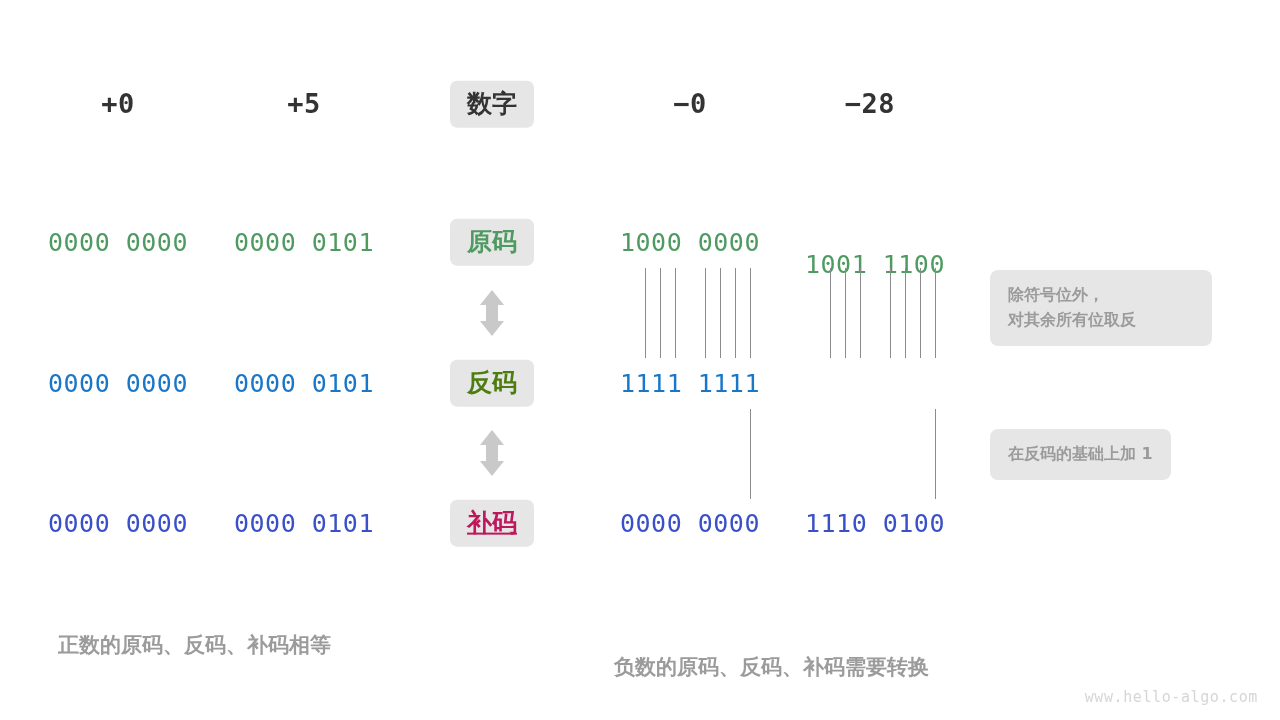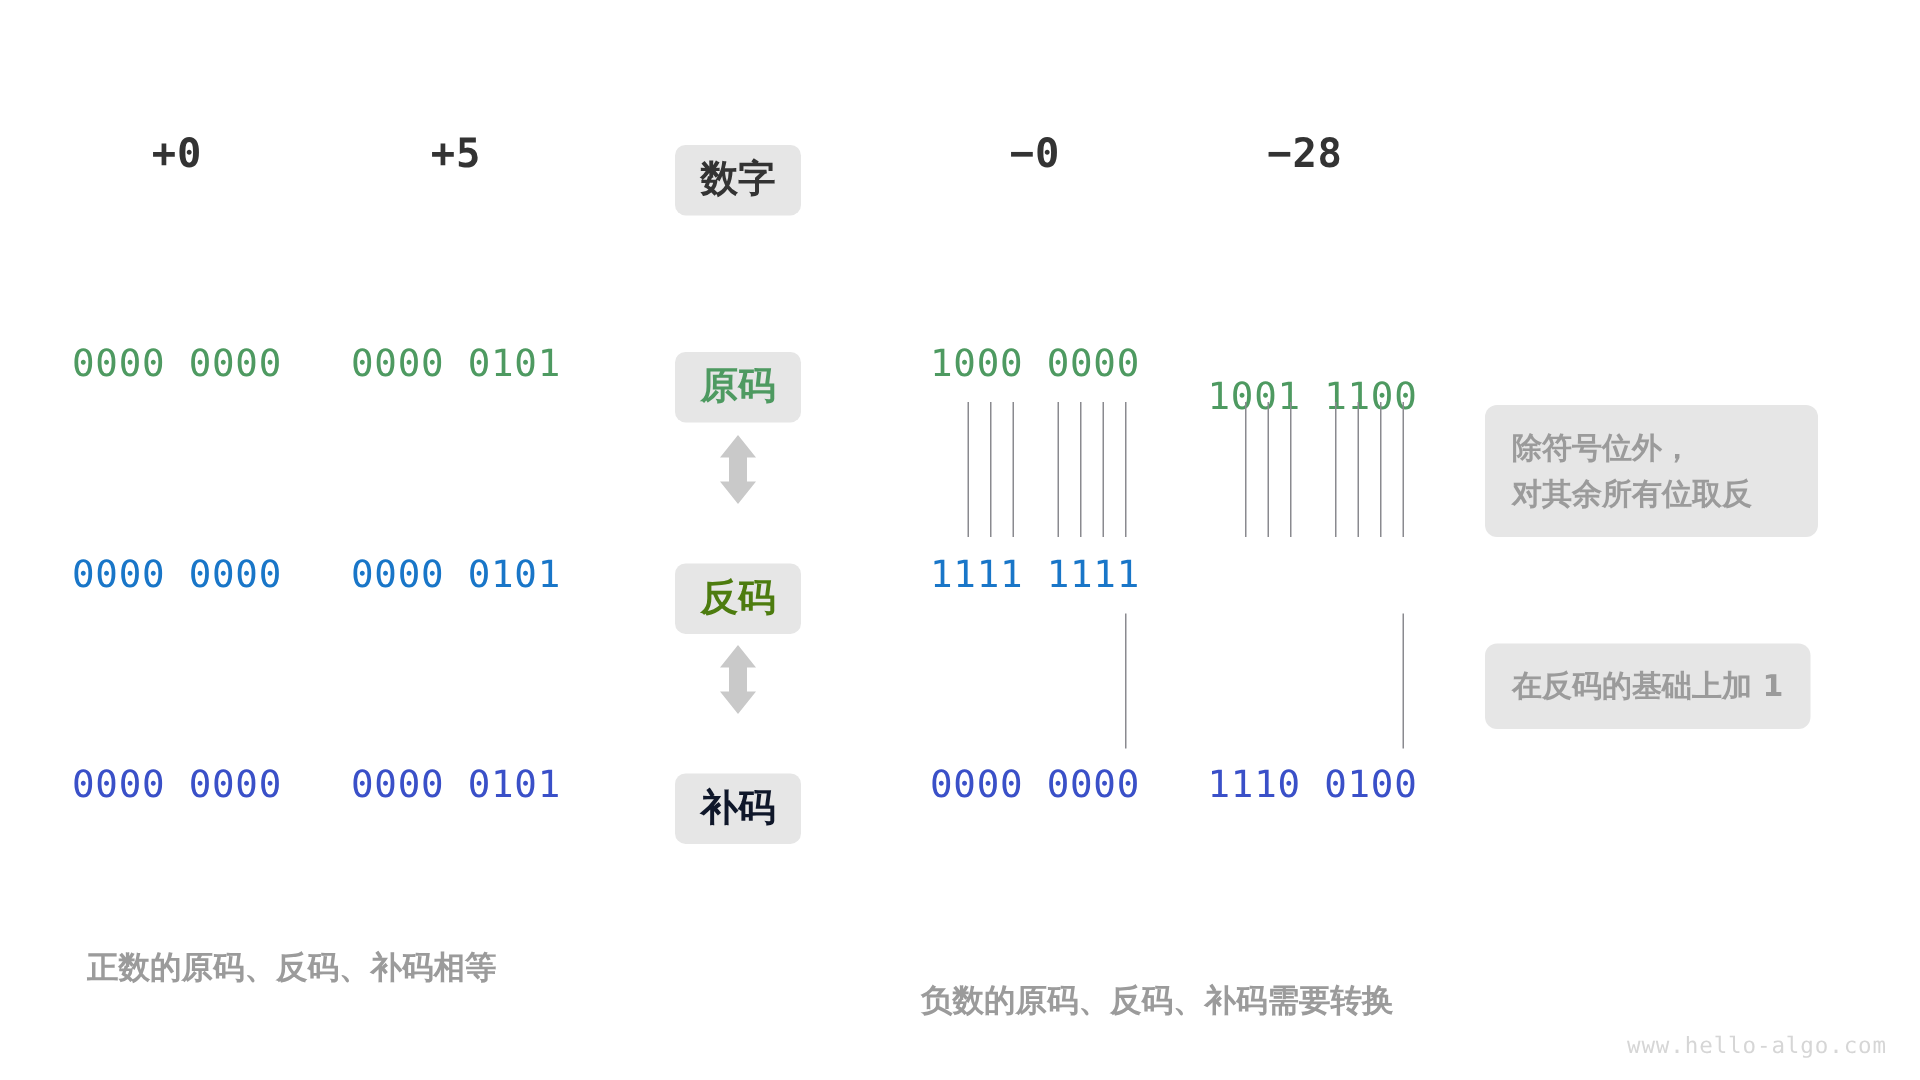--- a/index.html
+++ b/index.html
@@ -52,35 +52,34 @@
   .chip {
     position: absolute;
     transform: translate(-50%, -50%);
     background: #e6e6e6;
     border-radius: 7px;
     padding: 9px 17px;
     font-size: 25px;
     font-weight: bold;
     line-height: 1.15;
     white-space: nowrap;
-    margin-top: 16px;
   }
   .chip.dark   { color: #333333; }
   .chip.green  { color: #4e9a61; }
   .chip.blue   { color: #4d7c0f; }
-  .chip.indigo { color: #0f172a; }
+  .chip.indigo { color: #be185d; text-decoration: underline; }
 
   
   .note {
     position: absolute;
     background: #e6e6e6;
     border-radius: 8px;
     padding: 13px 18px;
     color: #9b9b9b;
-    font-size: 20px;
+    font-size: 16px;
     font-weight: bold;
     line-height: 1.55;
     white-space: pre-line;
   }
 
   
   .caption {
     position: absolute;
     color: #9b9b9b;
     font-size: 21px;

